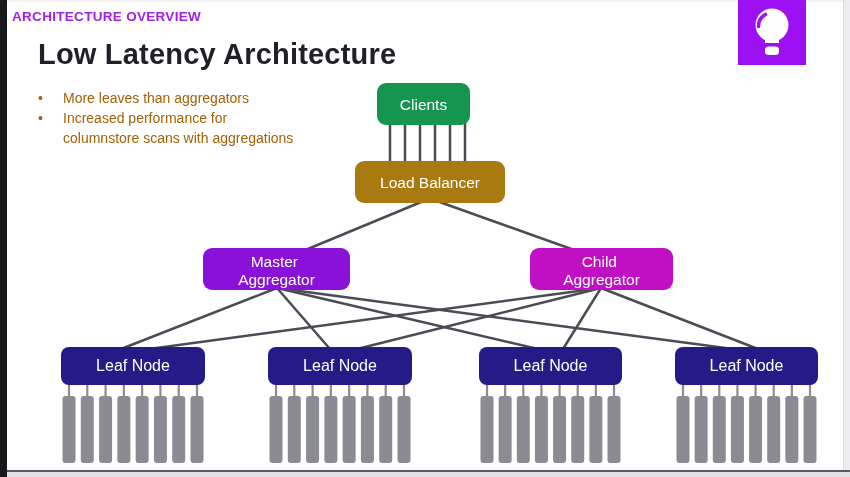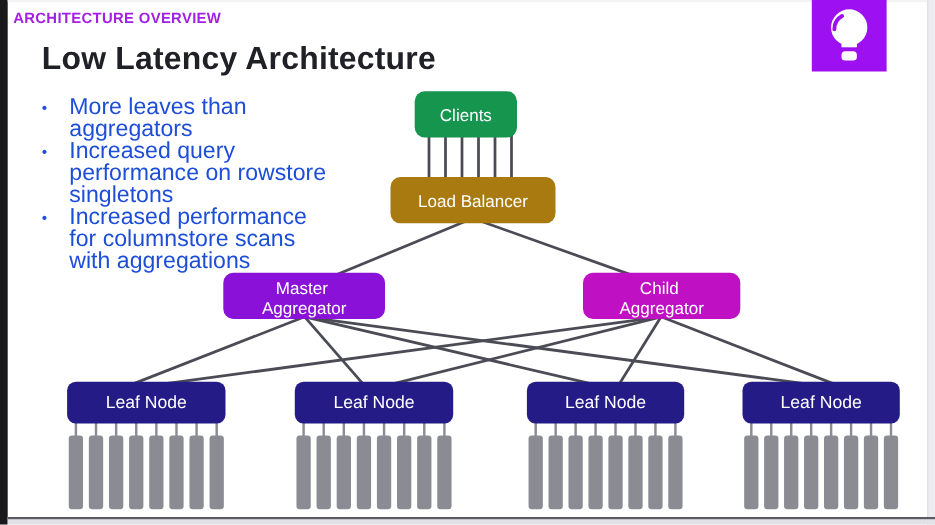--- a/index.html
+++ b/index.html
@@ -18,21 +18,21 @@
     position:absolute;left:12px;top:9px;
     font-size:13.5px;font-weight:700;letter-spacing:.3px;color:#a21fe3;text-align:center;
   }
   .slide-title{
     position:absolute;left:38px;top:38px;
     font-size:29px;font-weight:800;color:#202027;letter-spacing:.2px;text-align:right;
   }
   .bullets{
     position:absolute;left:38px;top:88px;width:262px;
     margin:0;padding:0;list-style:none;
-    font-size:21px;line-height:20px;color:#1d4ed8;
+    font-size:14px;line-height:20px;color:#a16207;
   }
   .bullets li{position:relative;padding-left:25px;}
   .bullets li::before{content:"\2022";position:absolute;left:0;top:0;font-size:14px;}
   
   .corner-icon{
     position:absolute;left:738px;top:0;width:68px;height:65px;background:#9c10f2;
     display:flex;align-items:center;justify-content:center;
   }
   
   .diagram{position:absolute;left:0;top:0;width:850px;height:477px;}
@@ -47,21 +47,20 @@
 <div class="chrome-left"></div>
 <div class="chrome-top"></div>
 <div class="chrome-right"></div>
 <div class="chrome-bottom"></div>
 
 <div class="eyebrow">ARCHITECTURE OVERVIEW</div>
 <div class="slide-title">Low Latency Architecture</div>
 
 <ul class="bullets">
   <li>More leaves than aggregators</li>
-  <li>Increased query performance on rowstore singletons</li>
   <li>Increased performance for columnstore scans with aggregations</li>
 </ul>
 
 <div class="corner-icon">
   <svg width="68" height="65" viewBox="0 0 68 65">
     <circle cx="34" cy="25" r="16.5" fill="#ffffff"></circle>
     <rect x="27" y="34" width="14" height="9" fill="#ffffff"></rect>
     <rect x="27" y="46.5" width="14" height="8.5" rx="3.5" fill="#ffffff"></rect>
     <path d="M 27.5 14.5 A 13.5 13.5 0 0 0 20.5 26.5" stroke="#9c10f2" stroke-width="3.6" stroke-linecap="round" fill="none"></path>
   </svg>

